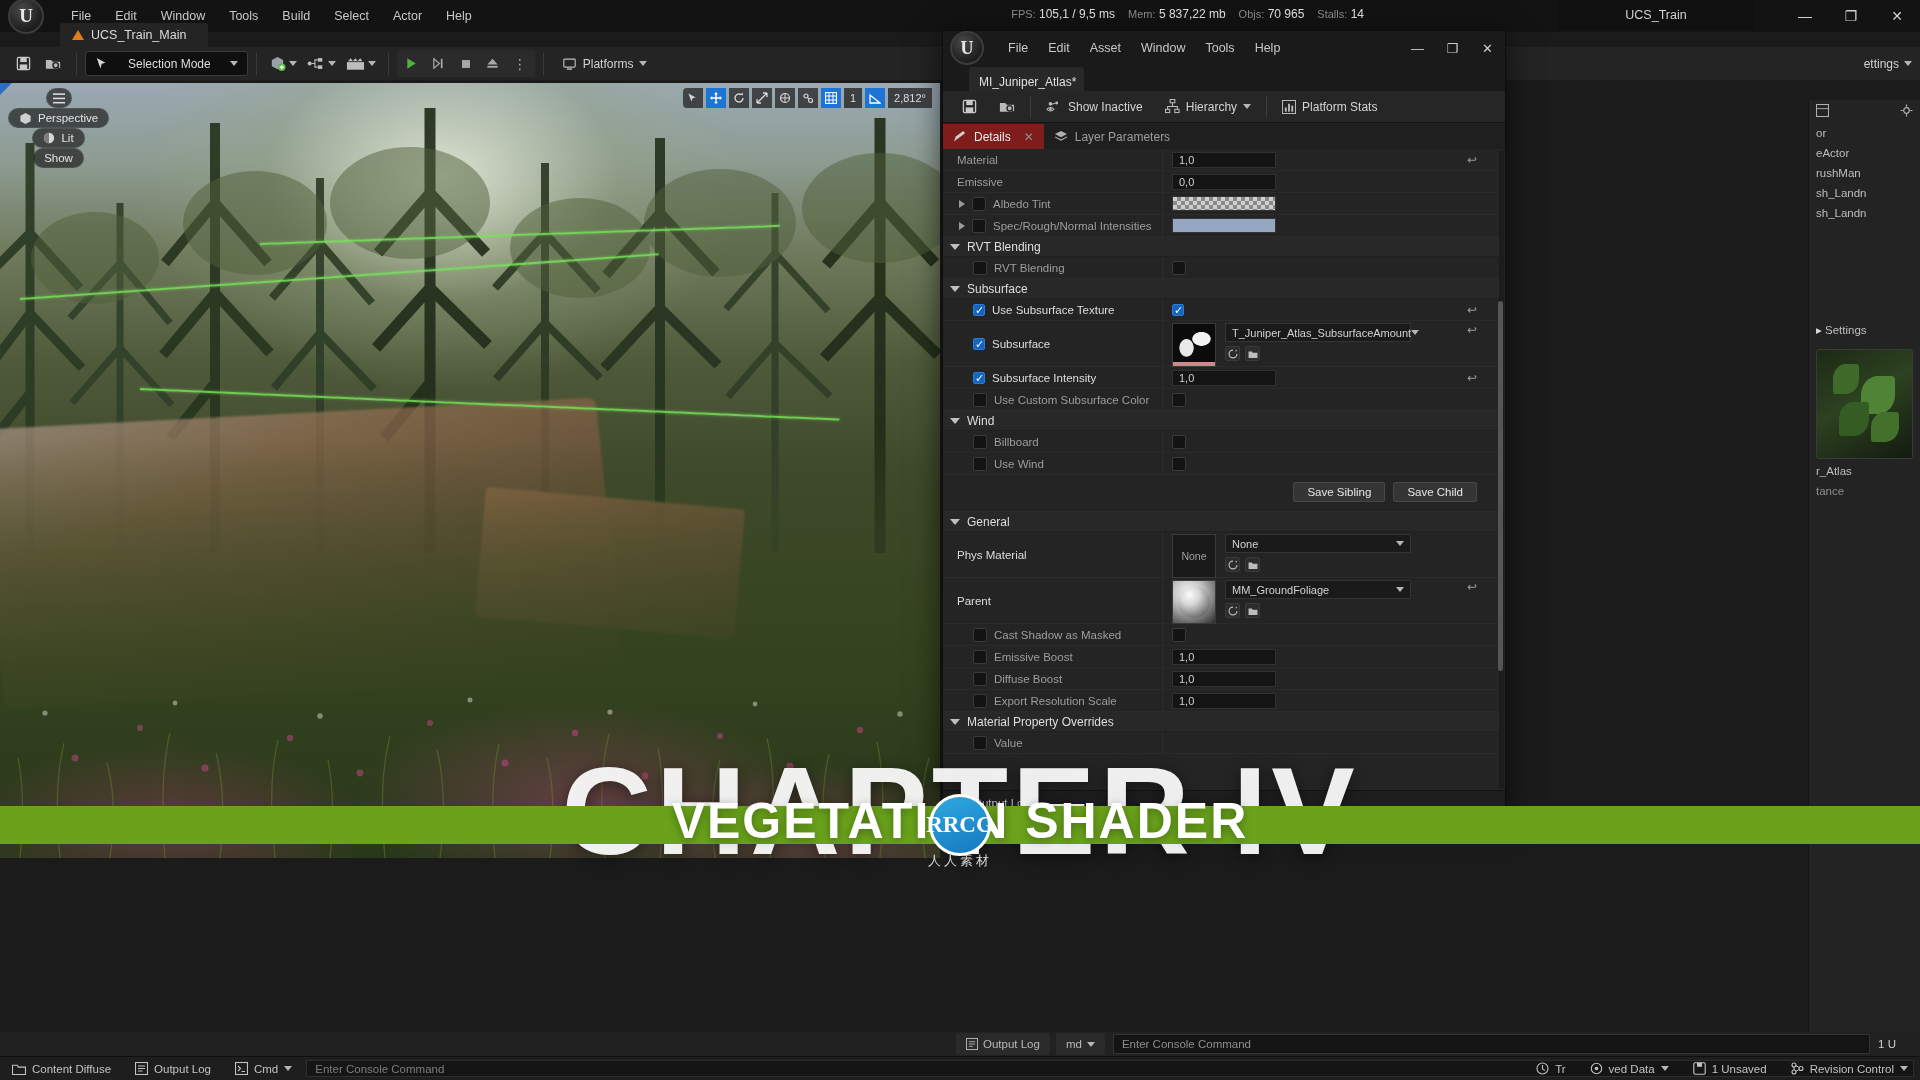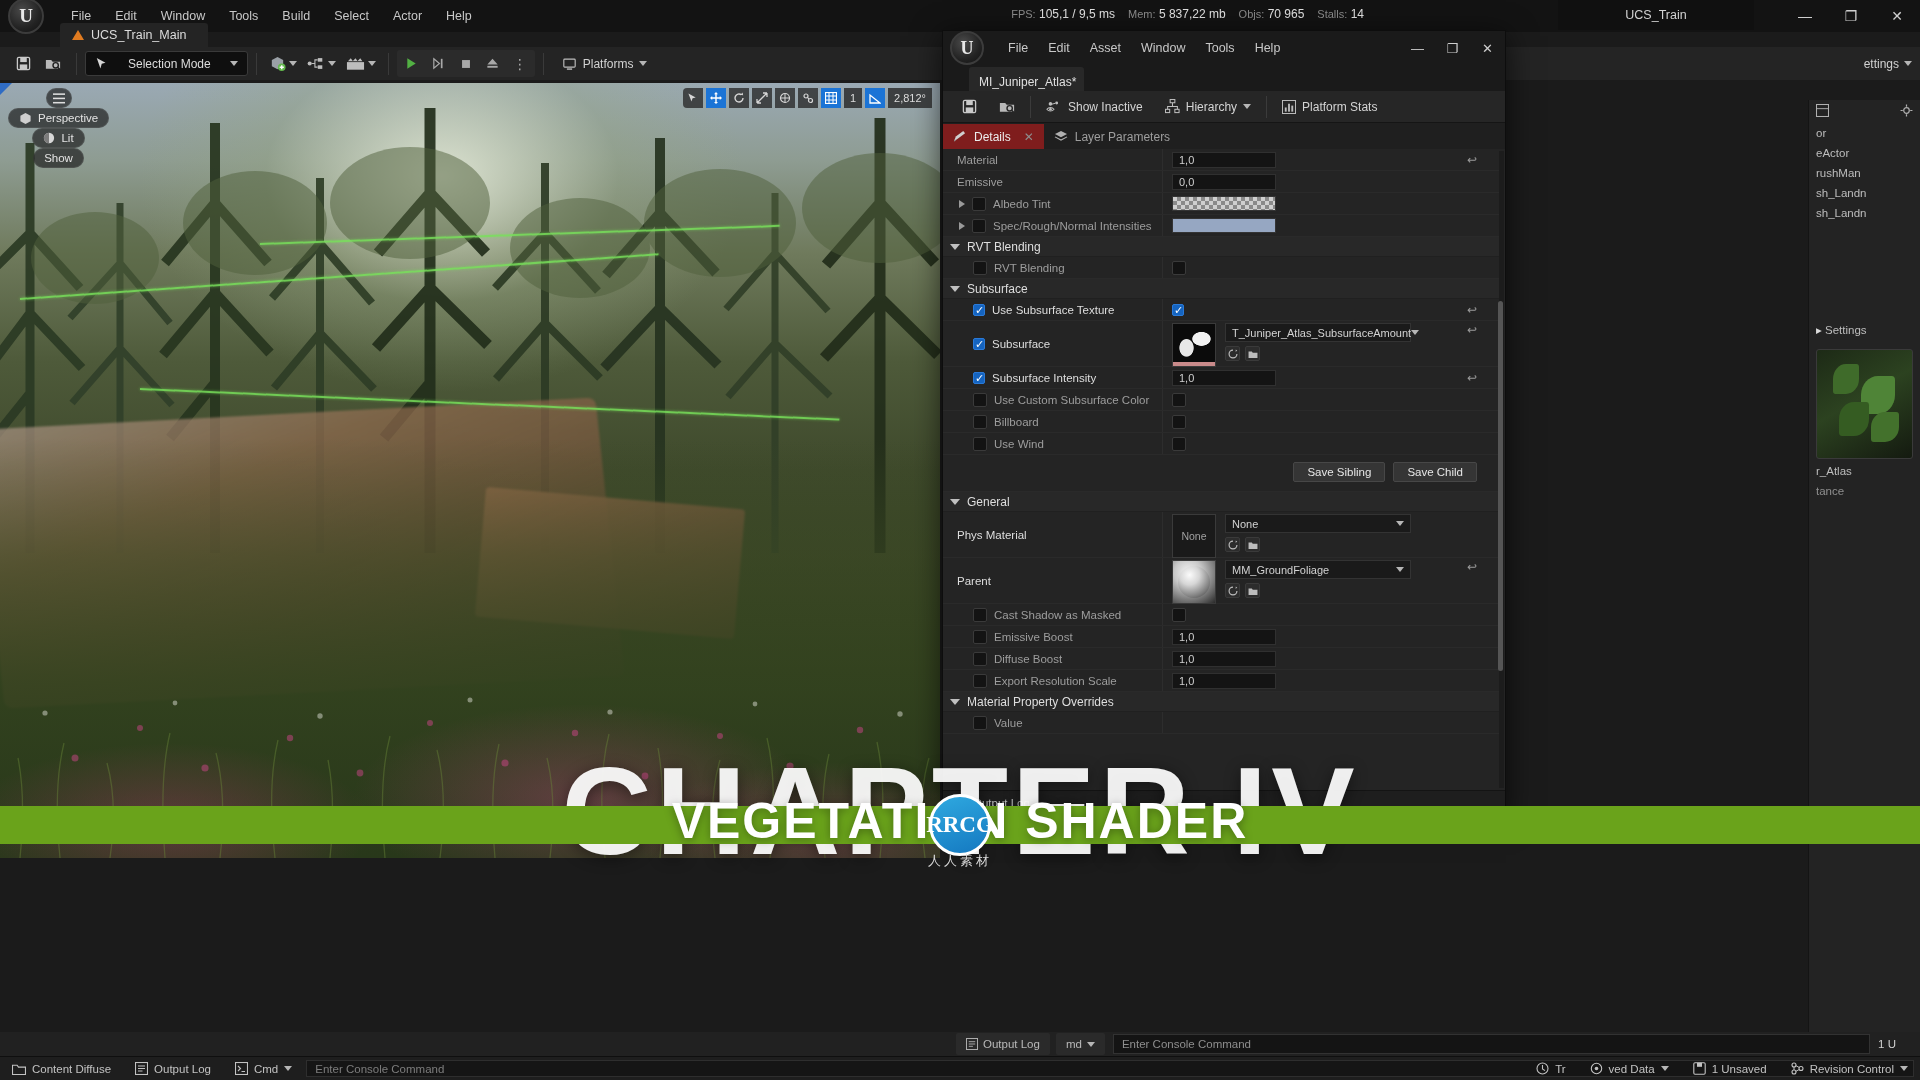--- a/index.html
+++ b/index.html
@@ -877,20 +877,24 @@
         <div class="prow">
           <div class="lcol" style="padding-left:30px">
             <span class="cbx dark"></span>
             <span class="plabel">Use Custom Subsurface Color</span>
           </div>
           <div class="rcol">
               <span class="cbx dark"></span>
             </div>
         </div>
 
+        <div class="grouphdr">
+          <span class="tdown"></span>
+          <span>Wind</span>
+        </div>
         <div class="prow">
           <div class="lcol" style="padding-left:30px">
             <span class="cbx dark"></span>
             <span class="plabel">Billboard</span>
           </div>
           <div class="rcol">
               <span class="cbx dark"></span>
             </div>
         </div>
         <div class="prow">

